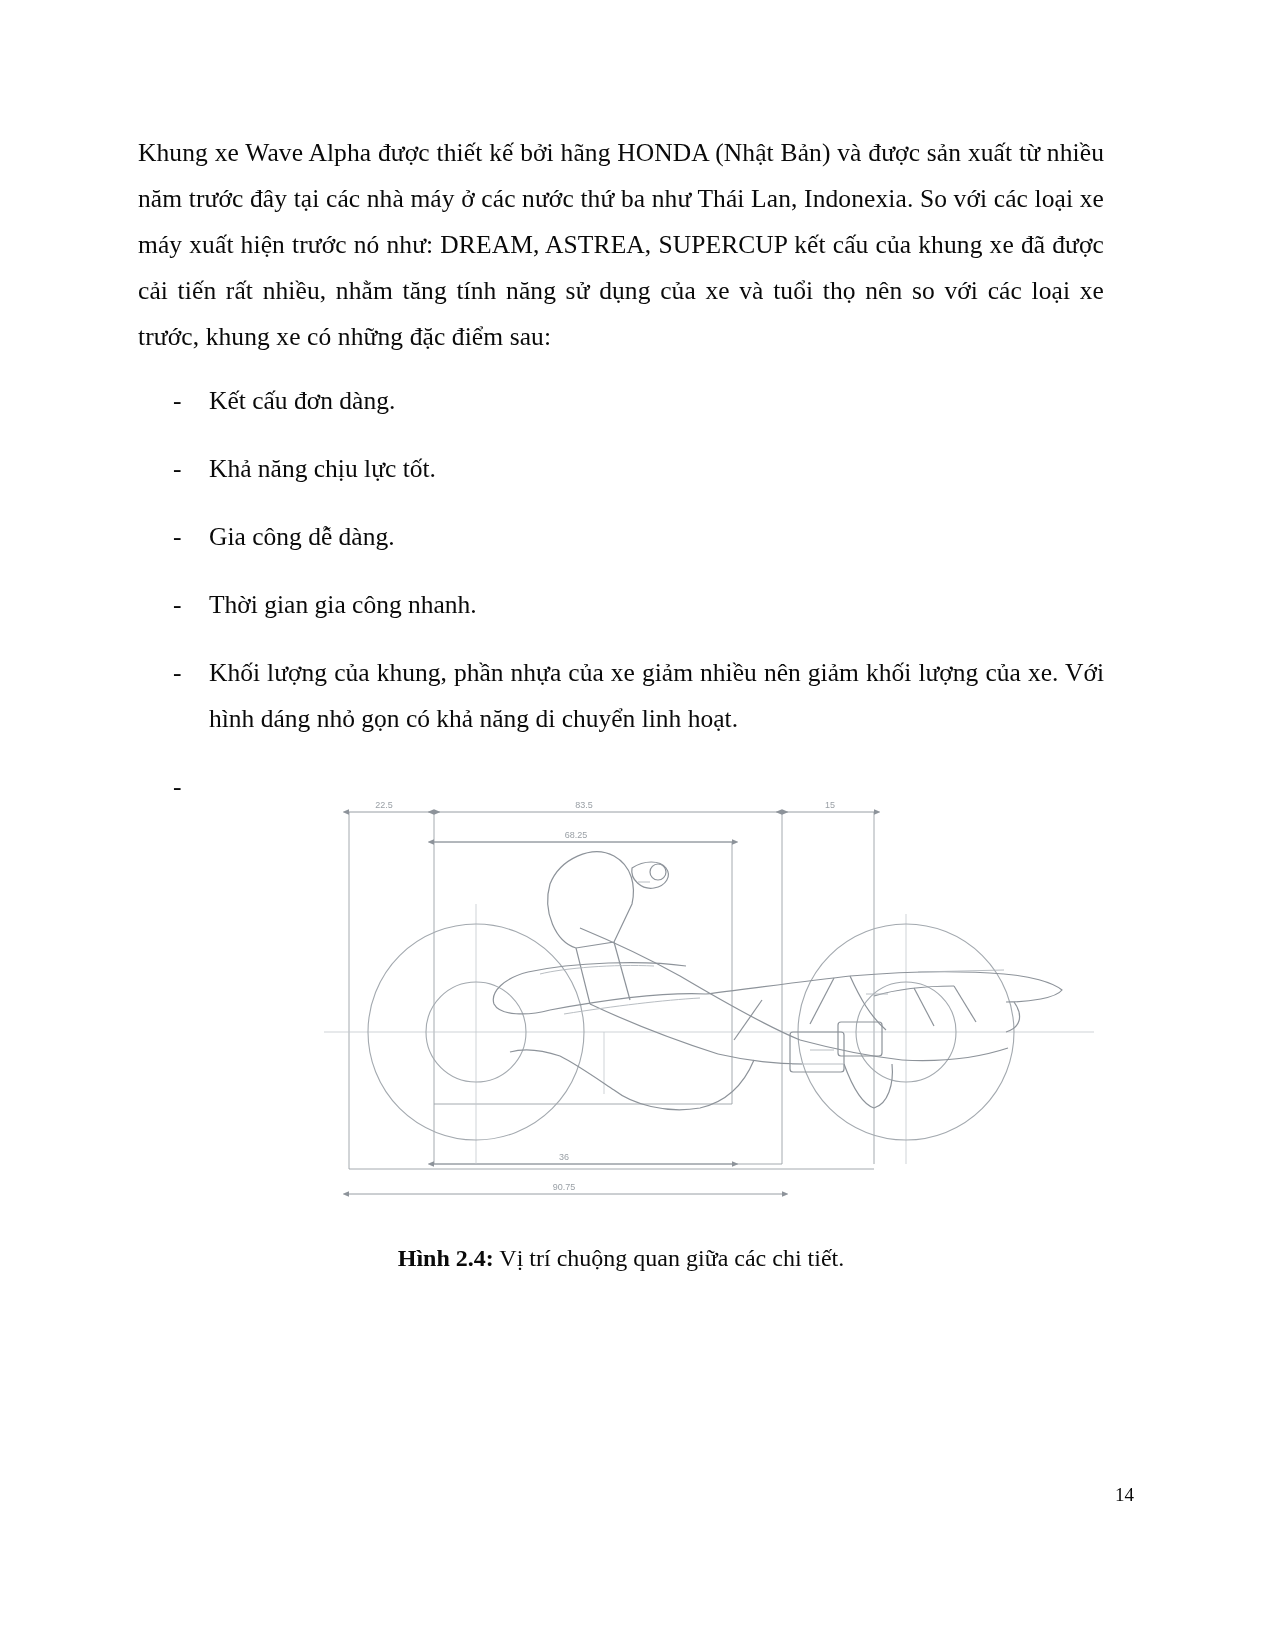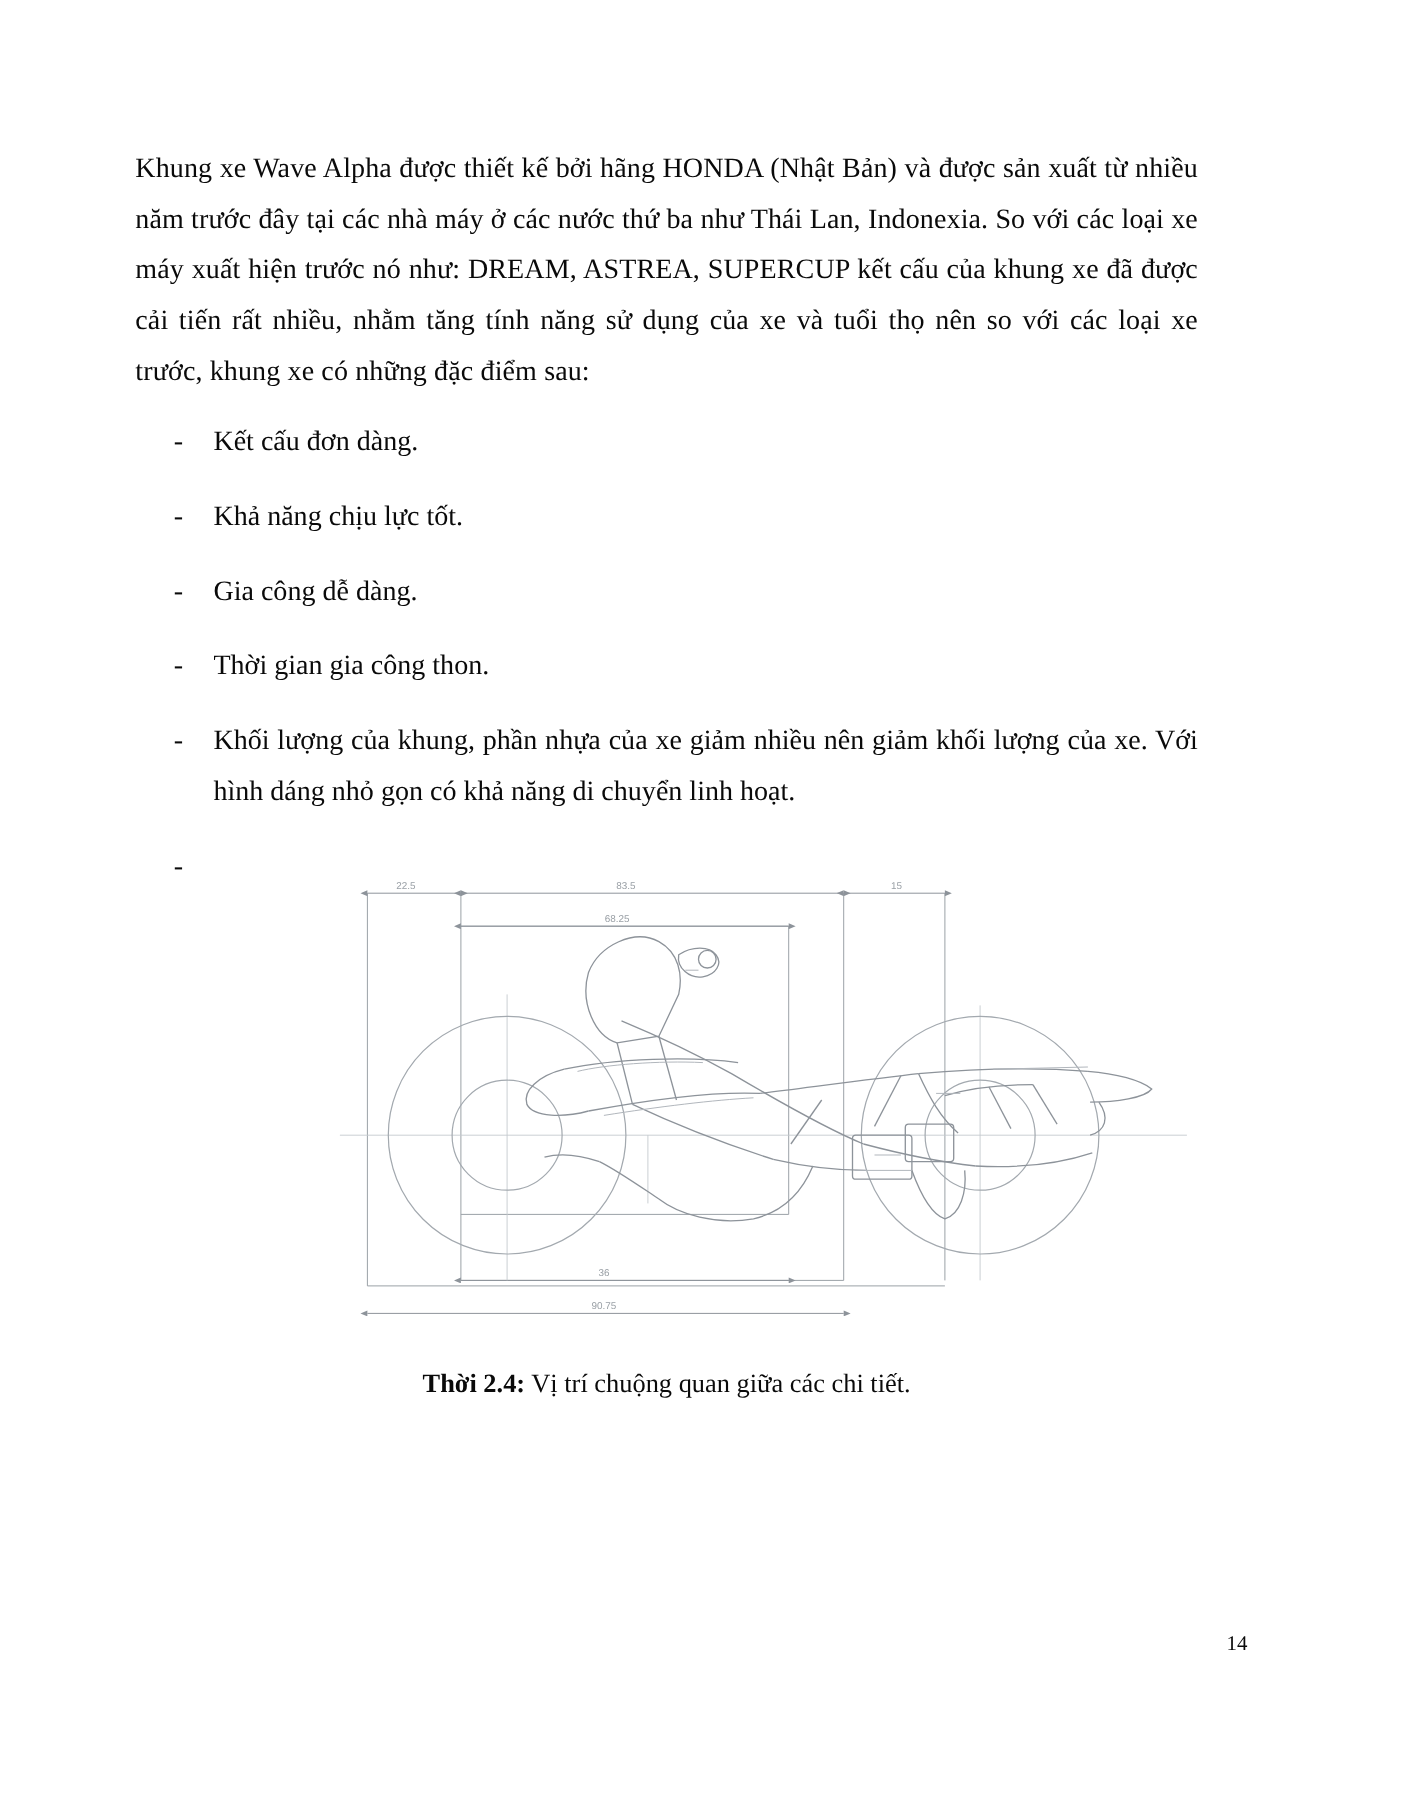--- a/index.html
+++ b/index.html
@@ -17,21 +17,21 @@
   }
   .page {
     position: absolute;
     left: 0; top: 0;
     width: 1275px;
     height: 1650px;
     background: #fff;
   }
   .content {
     position: absolute;
-    left: 123px;
+    left: 138px;
     top: 130px;
     width: 966px;
   }
   p.body-para {
     margin: 0;
     font-size: 25.5px;
     line-height: 46px;
     text-align: justify;
     text-justify: inter-word;
     letter-spacing: 0.1px;
@@ -112,21 +112,21 @@
       <li>
         <span class="dash">-</span>
         <span>Khả năng chịu lực tốt.</span>
       </li>
       <li>
         <span class="dash">-</span>
         <span>Gia công dễ dàng.</span>
       </li>
       <li>
         <span class="dash">-</span>
-        <span>Thời gian gia công thon.</span>
+        <span>Thời gian gia công nhanh.</span>
       </li>
       <li>
         <span class="dash">-</span>
         <span>Khối lượng của khung, phần nhựa của xe giảm nhiều nên giảm khối lượng của xe. Với hình dáng nhỏ gọn có khả năng di chuyển linh hoạt.</span>
       </li>
       <li>
         <span class="dash">-</span>
       </li>
     </ul>
 
@@ -223,19 +223,19 @@
           <path d="M496 286 L 520 286"></path>
           <path d="M478 300 L 530 300"></path>
           <path d="M552 230 L 574 230"></path>
           <path d="M604 208 L 690 206"></path>
           <path d="M324 118 L 336 118"></path>
         </g>
       </svg>
     </div>
 
     <div class="figure-caption">
-      <span class="caption-label">Thời 2.4:</span><span> Vị trí chuộng quan giữa các chi tiết.</span>
+      <span class="caption-label">Hình 2.4:</span><span> Vị trí chuộng quan giữa các chi tiết.</span>
     </div>
 
   </div>
 
   <div class="page-number">14</div>
 </div>
 
 </body></html>

